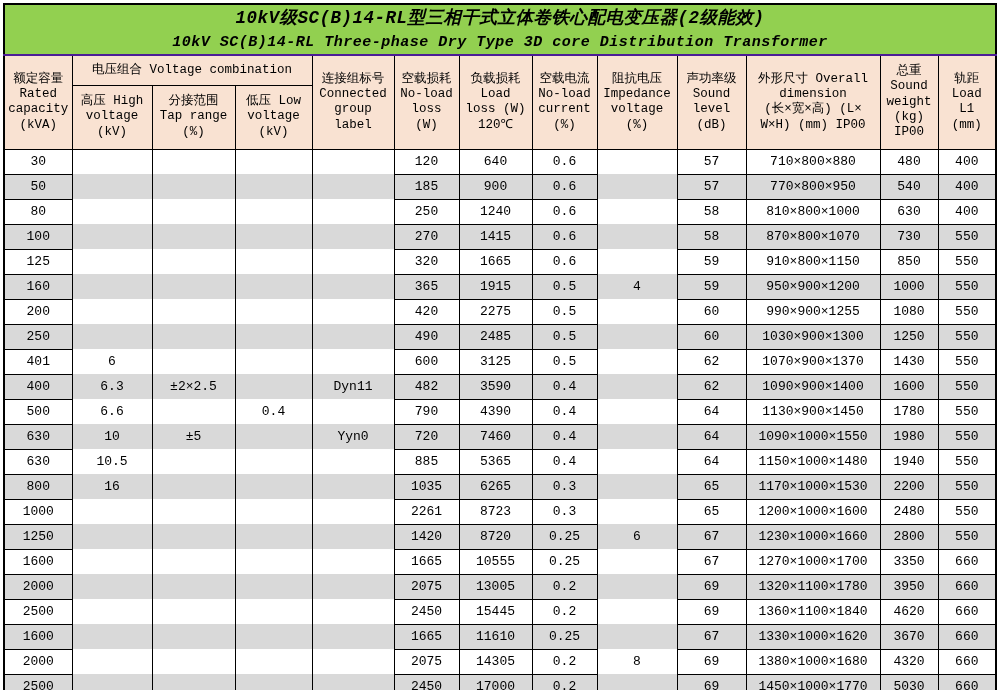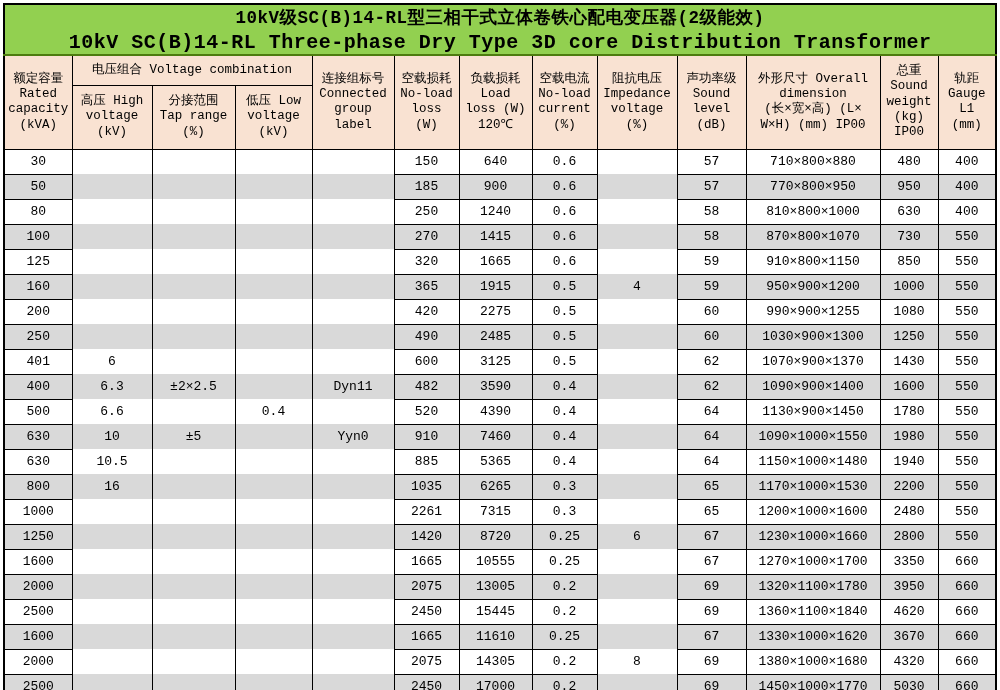--- a/index.html
+++ b/index.html
@@ -23,26 +23,27 @@
   td {
     border: 1px solid #000;
     text-align: center;
     vertical-align: middle;
     padding: 0;
     overflow: hidden;
   }
   
   .title-cell {
     background: var(--title-bg, #92d050);
-    border-bottom: 2px solid #4d7c0f;
+    border-bottom: 2px solid #4c1d95;
     height: 49px;
     font-weight: bold;
+    font-style: italic;
   }
   .title-line1 { font-size: 17.5px; line-height: 25px; letter-spacing: 0.5px; }
-  .title-line2 { font-size: 20px; line-height: 23px; letter-spacing: 0.5px; }
+  .title-line2 { font-size: 15px; line-height: 23px; letter-spacing: 0.5px; }
   
   .hdr td {
     background: var(--header-bg, #f9e2d2);
     white-space: pre-line;
     font-size: 12.5px;
     line-height: 1.22;
     font-weight: normal;
   }
   .hdr-top { height: 30px; }
   .hdr-sub { height: 64px; }
@@ -116,21 +117,21 @@
         <td rowspan="2">外形尺寸 Overall
 dimension
 (长×宽×高) (L×
 W×H) (mm) IP00</td>
         <td rowspan="2">总重
 Sound
 weight
 (kg)
 IP00</td>
         <td rowspan="2">轨距
-Gauge
+Load
 L1
 (mm)</td>
       </tr>
       <tr class="hdr hdr-sub">
         <td>高压 High
 voltage
 (kV)</td>
         <td>分接范围
 Tap range
 (%)</td>
@@ -139,42 +140,42 @@
 (kV)</td>
       </tr>
     </thead>
     <tbody id="rows">
         <tr>
           <td>30</td>
           <td class="nb"></td>
           <td class="nb"></td>
           <td class="nb"></td>
           <td class="nb"></td>
-          <td>150</td>
+          <td>120</td>
           <td>640</td>
           <td>0.6</td>
           <td class="nb"></td>
           <td>57</td>
           <td>710×800×880</td>
           <td>480</td>
           <td>400</td>
         </tr>
         <tr class="stripe">
           <td>50</td>
           <td class="nb"></td>
           <td class="nb"></td>
           <td class="nb"></td>
           <td class="nb"></td>
           <td>185</td>
           <td>900</td>
           <td>0.6</td>
           <td class="nb"></td>
           <td>57</td>
           <td>770×800×950</td>
-          <td>950</td>
+          <td>540</td>
           <td>400</td>
         </tr>
         <tr>
           <td>80</td>
           <td class="nb"></td>
           <td class="nb"></td>
           <td class="nb"></td>
           <td class="nb"></td>
           <td>250</td>
           <td>1240</td>
@@ -289,36 +290,36 @@
           <td>1090×900×1400</td>
           <td>1600</td>
           <td>550</td>
         </tr>
         <tr>
           <td>500</td>
           <td class="nb">6.6</td>
           <td class="nb"></td>
           <td class="nb">0.4</td>
           <td class="nb"></td>
-          <td>520</td>
+          <td>790</td>
           <td>4390</td>
           <td>0.4</td>
           <td class="nb"></td>
           <td>64</td>
           <td>1130×900×1450</td>
           <td>1780</td>
           <td>550</td>
         </tr>
         <tr class="stripe">
           <td>630</td>
           <td class="nb">10</td>
           <td class="nb">±5</td>
           <td class="nb"></td>
           <td class="nb">Yyn0</td>
-          <td>910</td>
+          <td>720</td>
           <td>7460</td>
           <td>0.4</td>
           <td class="nb"></td>
           <td>64</td>
           <td>1090×1000×1550</td>
           <td>1980</td>
           <td>550</td>
         </tr>
         <tr>
           <td>630</td>
@@ -350,21 +351,21 @@
           <td>2200</td>
           <td>550</td>
         </tr>
         <tr>
           <td>1000</td>
           <td class="nb"></td>
           <td class="nb"></td>
           <td class="nb"></td>
           <td class="nb"></td>
           <td>2261</td>
-          <td>7315</td>
+          <td>8723</td>
           <td>0.3</td>
           <td class="nb"></td>
           <td>65</td>
           <td>1200×1000×1600</td>
           <td>2480</td>
           <td>550</td>
         </tr>
         <tr class="stripe">
           <td>1250</td>
           <td class="nb"></td>

